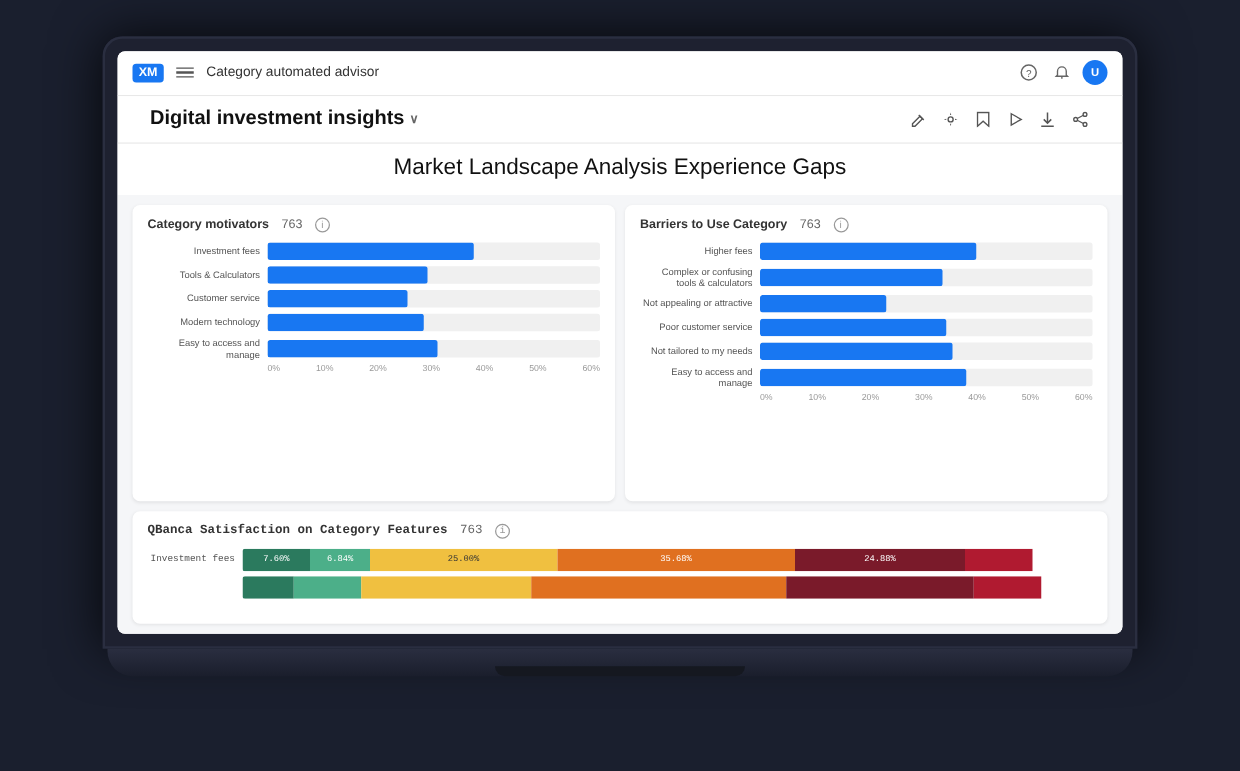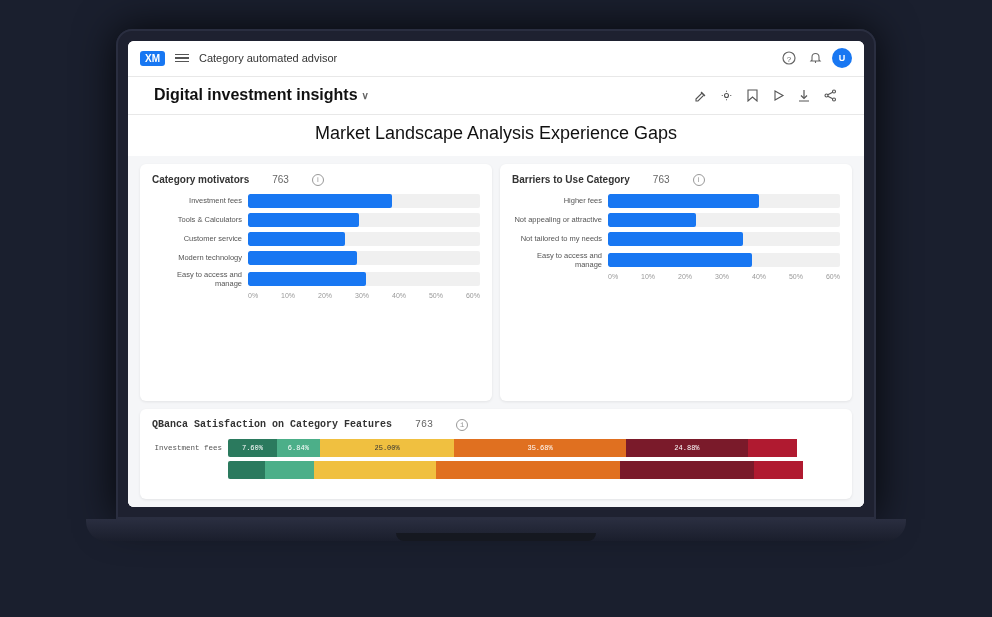--- a/index.html
+++ b/index.html
@@ -17,21 +17,21 @@
     .laptop-outer {
       position: relative;
       width: 820px;
       height: 560px;
       display: flex;
       flex-direction: column;
       align-items: center;
     }
 
     .laptop-screen-bezel {
-      width: 760px;
+      width: 828px;
       height: 490px;
       background: #1e2130;
       border-radius: 16px 16px 0 0;
       padding: 12px;
       box-shadow: 0 0 40px rgba(0,0,0,0.8), inset 0 0 0 2px #2a2e40;
     }
 
     .laptop-screen {
       width: 100%;
       height: 100%;
@@ -218,21 +218,21 @@
       border-radius: 6px;
       padding: 10px 12px;
       flex: 1;
       box-shadow: 0 1px 3px rgba(0,0,0,0.08);
       overflow: hidden;
     }
 
     .chart-header {
       display: flex;
       align-items: center;
-      gap: 23px;
+      gap: 10px;
       margin-bottom: 8px;
     }
 
     .chart-title {
       font-size: 10px;
       font-weight: 600;
       color: #333;
     }
 
     .chart-count {
@@ -498,23 +498,35 @@
                 <div class="info-icon">i</div>
               </div>
               <div class="bar-chart">
                 <div class="bar-row">
                   <span class="bar-label">Higher fees</span>
                   <div class="bar-track">
                       <div class="bar-fill" style="width:65%"></div>
                     </div>
                 </div>
                 <div class="bar-row">
+                  <span class="bar-label">Complex or confusing tools &amp; calculators</span>
+                  <div class="bar-track">
+                      <div class="bar-fill" style="width:55%"></div>
+                    </div>
+                </div>
+                <div class="bar-row">
                   <span class="bar-label">Not appealing or attractive</span>
                   <div class="bar-track">
                       <div class="bar-fill" style="width:38%"></div>
+                    </div>
+                </div>
+                <div class="bar-row">
+                  <span class="bar-label">Poor customer service</span>
+                  <div class="bar-track">
+                      <div class="bar-fill" style="width:56%"></div>
                     </div>
                 </div>
                 <div class="bar-row">
                   <span class="bar-label">Not tailored to my needs</span>
                   <div class="bar-track">
                       <div class="bar-fill" style="width:58%"></div>
                     </div>
                 </div>
                 <div class="bar-row">
                   <span class="bar-label">Easy to access and manage</span>

